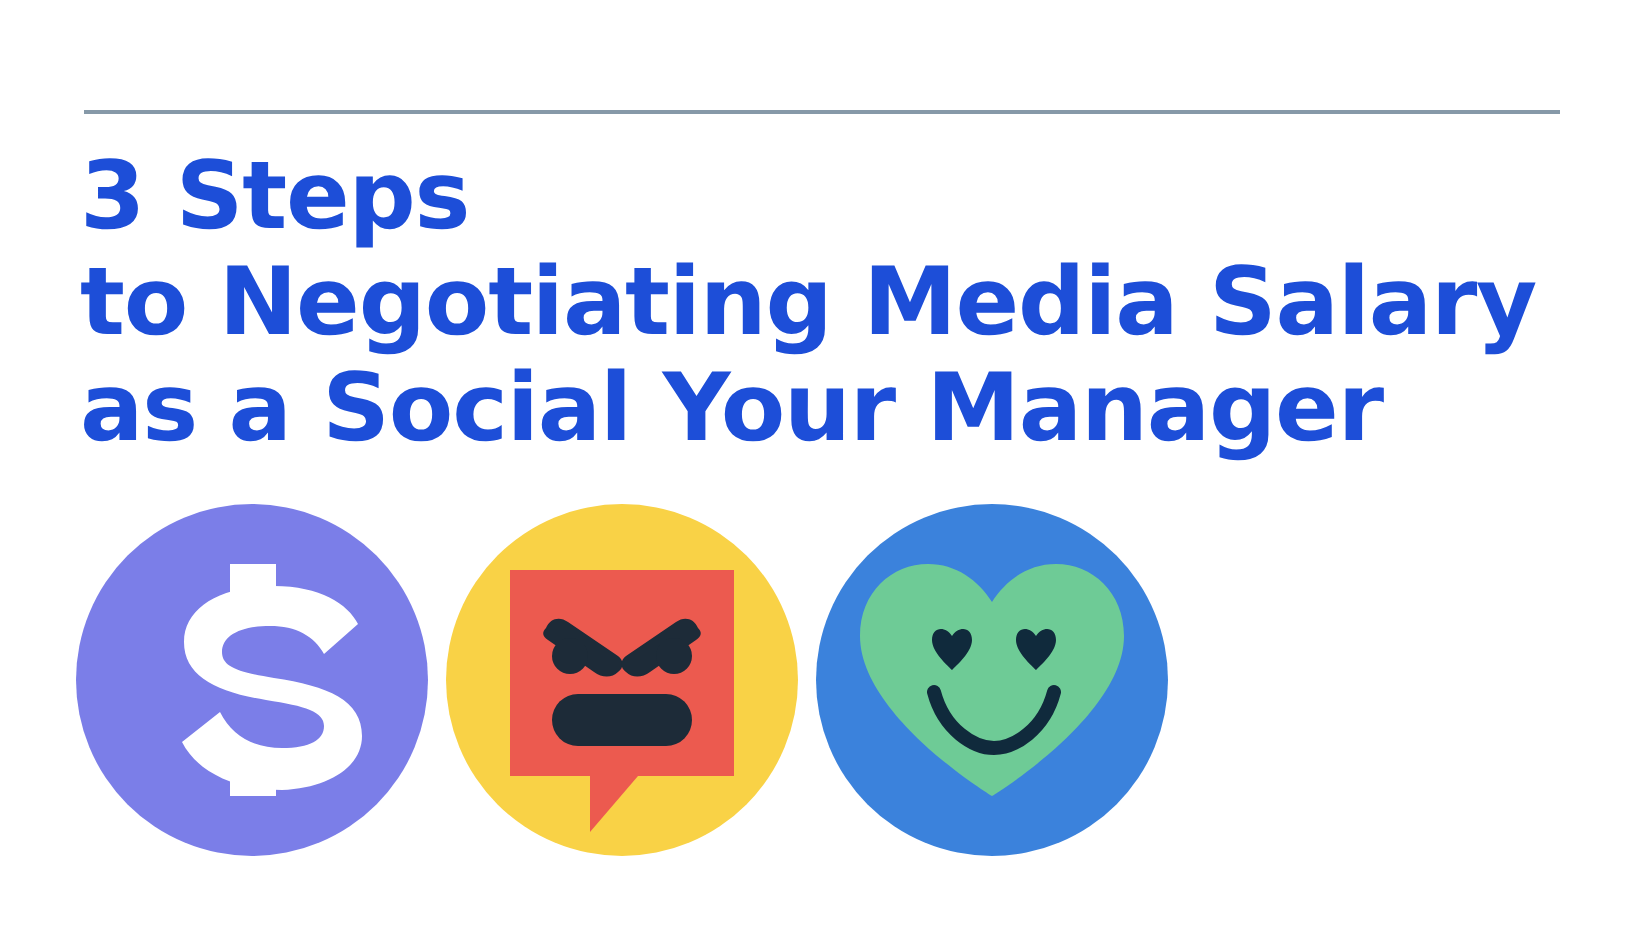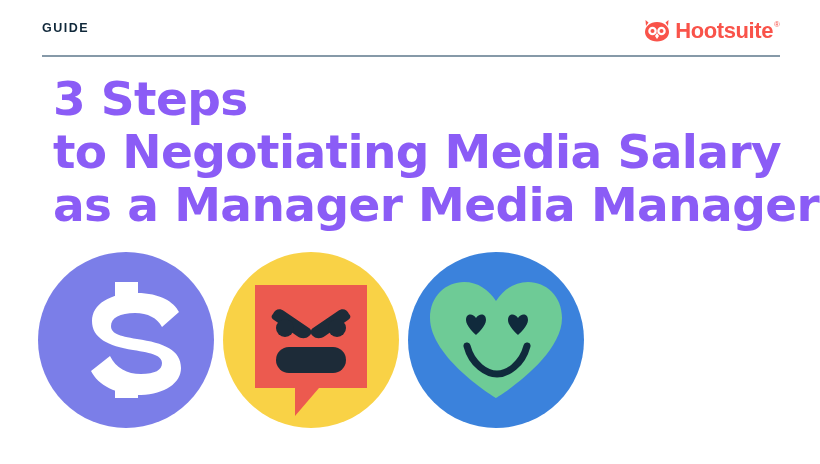--- a/index.html
+++ b/index.html
@@ -77,24 +77,24 @@
     left: 42px;
     top: 55px;
     width: 738px;
     height: 2px;
     background: #8699a8;
   }
 
   
   .title {
     position: absolute;
-    left: 53px;
+    left: 40px;
     top: 72px;
     width: 740px;
-    color: #8b5cf6;
+    color: #1d4ed8;
     font-family: "DejaVu Sans", sans-serif;
     font-weight: bold;
     font-size: 47px;
     line-height: 53px;
     letter-spacing: -0.6px;
   }
   .title-line { display: block; white-space: nowrap; }
 
   
   .icons {
@@ -111,47 +111,27 @@
     border-radius: 50%;
     flex: 0 0 auto;
   }
   .circle svg { display: block; width: 176px; height: 176px; }
 </style>
 </head>
 <body>
 
 <div class="page">
 
-  <div class="header">
-    <div class="eyebrow">GUIDE</div>
-
-    <div class="logo">
-      <svg class="logo-mark" viewBox="0 0 52 44" aria-hidden="true">
-        <path d="M9 5 L3 0 L4 12 Z" fill="#f9534a"></path>
-        <path d="M43 5 L49 0 L48 12 Z" fill="#f9534a"></path>
-        <path d="M26 4 C40 4 50 13 50 24 C50 35 39 43 26 43 C13 43 2 35 2 24 C2 13 12 4 26 4 Z" fill="#f9534a"></path>
-        <circle cx="17" cy="22" r="8.5" fill="#ffffff"></circle>
-        <circle cx="35" cy="22" r="8.5" fill="#ffffff"></circle>
-        <circle cx="17" cy="22" r="4" fill="#f9534a"></circle>
-        <circle cx="35" cy="22" r="4" fill="#f9534a"></circle>
-        <path d="M26 26 L30 32 L26 38 L22 32 Z" fill="#ffffff"></path>
-      </svg>
-      <span class="logo-word">
-        <span class="logo-text">Hootsuite</span>
-        <span class="logo-reg">®</span>
-      </span>
-    </div>
-  </div>
 
   <div class="divider"></div>
 
   <div class="title">
     <span class="title-line">3 Steps</span>
     <span class="title-line">to Negotiating Media Salary</span>
-    <span class="title-line">as a Manager Media Manager</span>
+    <span class="title-line">as a Social Your Manager</span>
   </div>
 
   <div class="icons">
 
     <div class="circle">
       <svg viewBox="0 0 176 176" aria-hidden="true">
         <circle cx="88" cy="88" r="88" fill="#7b7ee8"></circle>
         <rect x="77" y="30" width="23" height="22" fill="#ffffff"></rect>
         <rect x="77" y="124" width="23" height="22" fill="#ffffff"></rect>
         <path d="M99 41 C122 41 136 50 141 60 L124 75 C119 66 110 61 97 61 C82 61 73 66 73 74 C73 81 80 84 99 87 C126 91 143 98 143 116 C143 131 127 142 103 143 L103 143 C78 143 60 133 53 119 L72 104 C78 116 89 122 103 122 C117 122 124 118 124 111 C124 104 115 101 95 98 C70 94 54 86 54 69 C54 52 72 41 99 41 Z" fill="#ffffff"></path>

